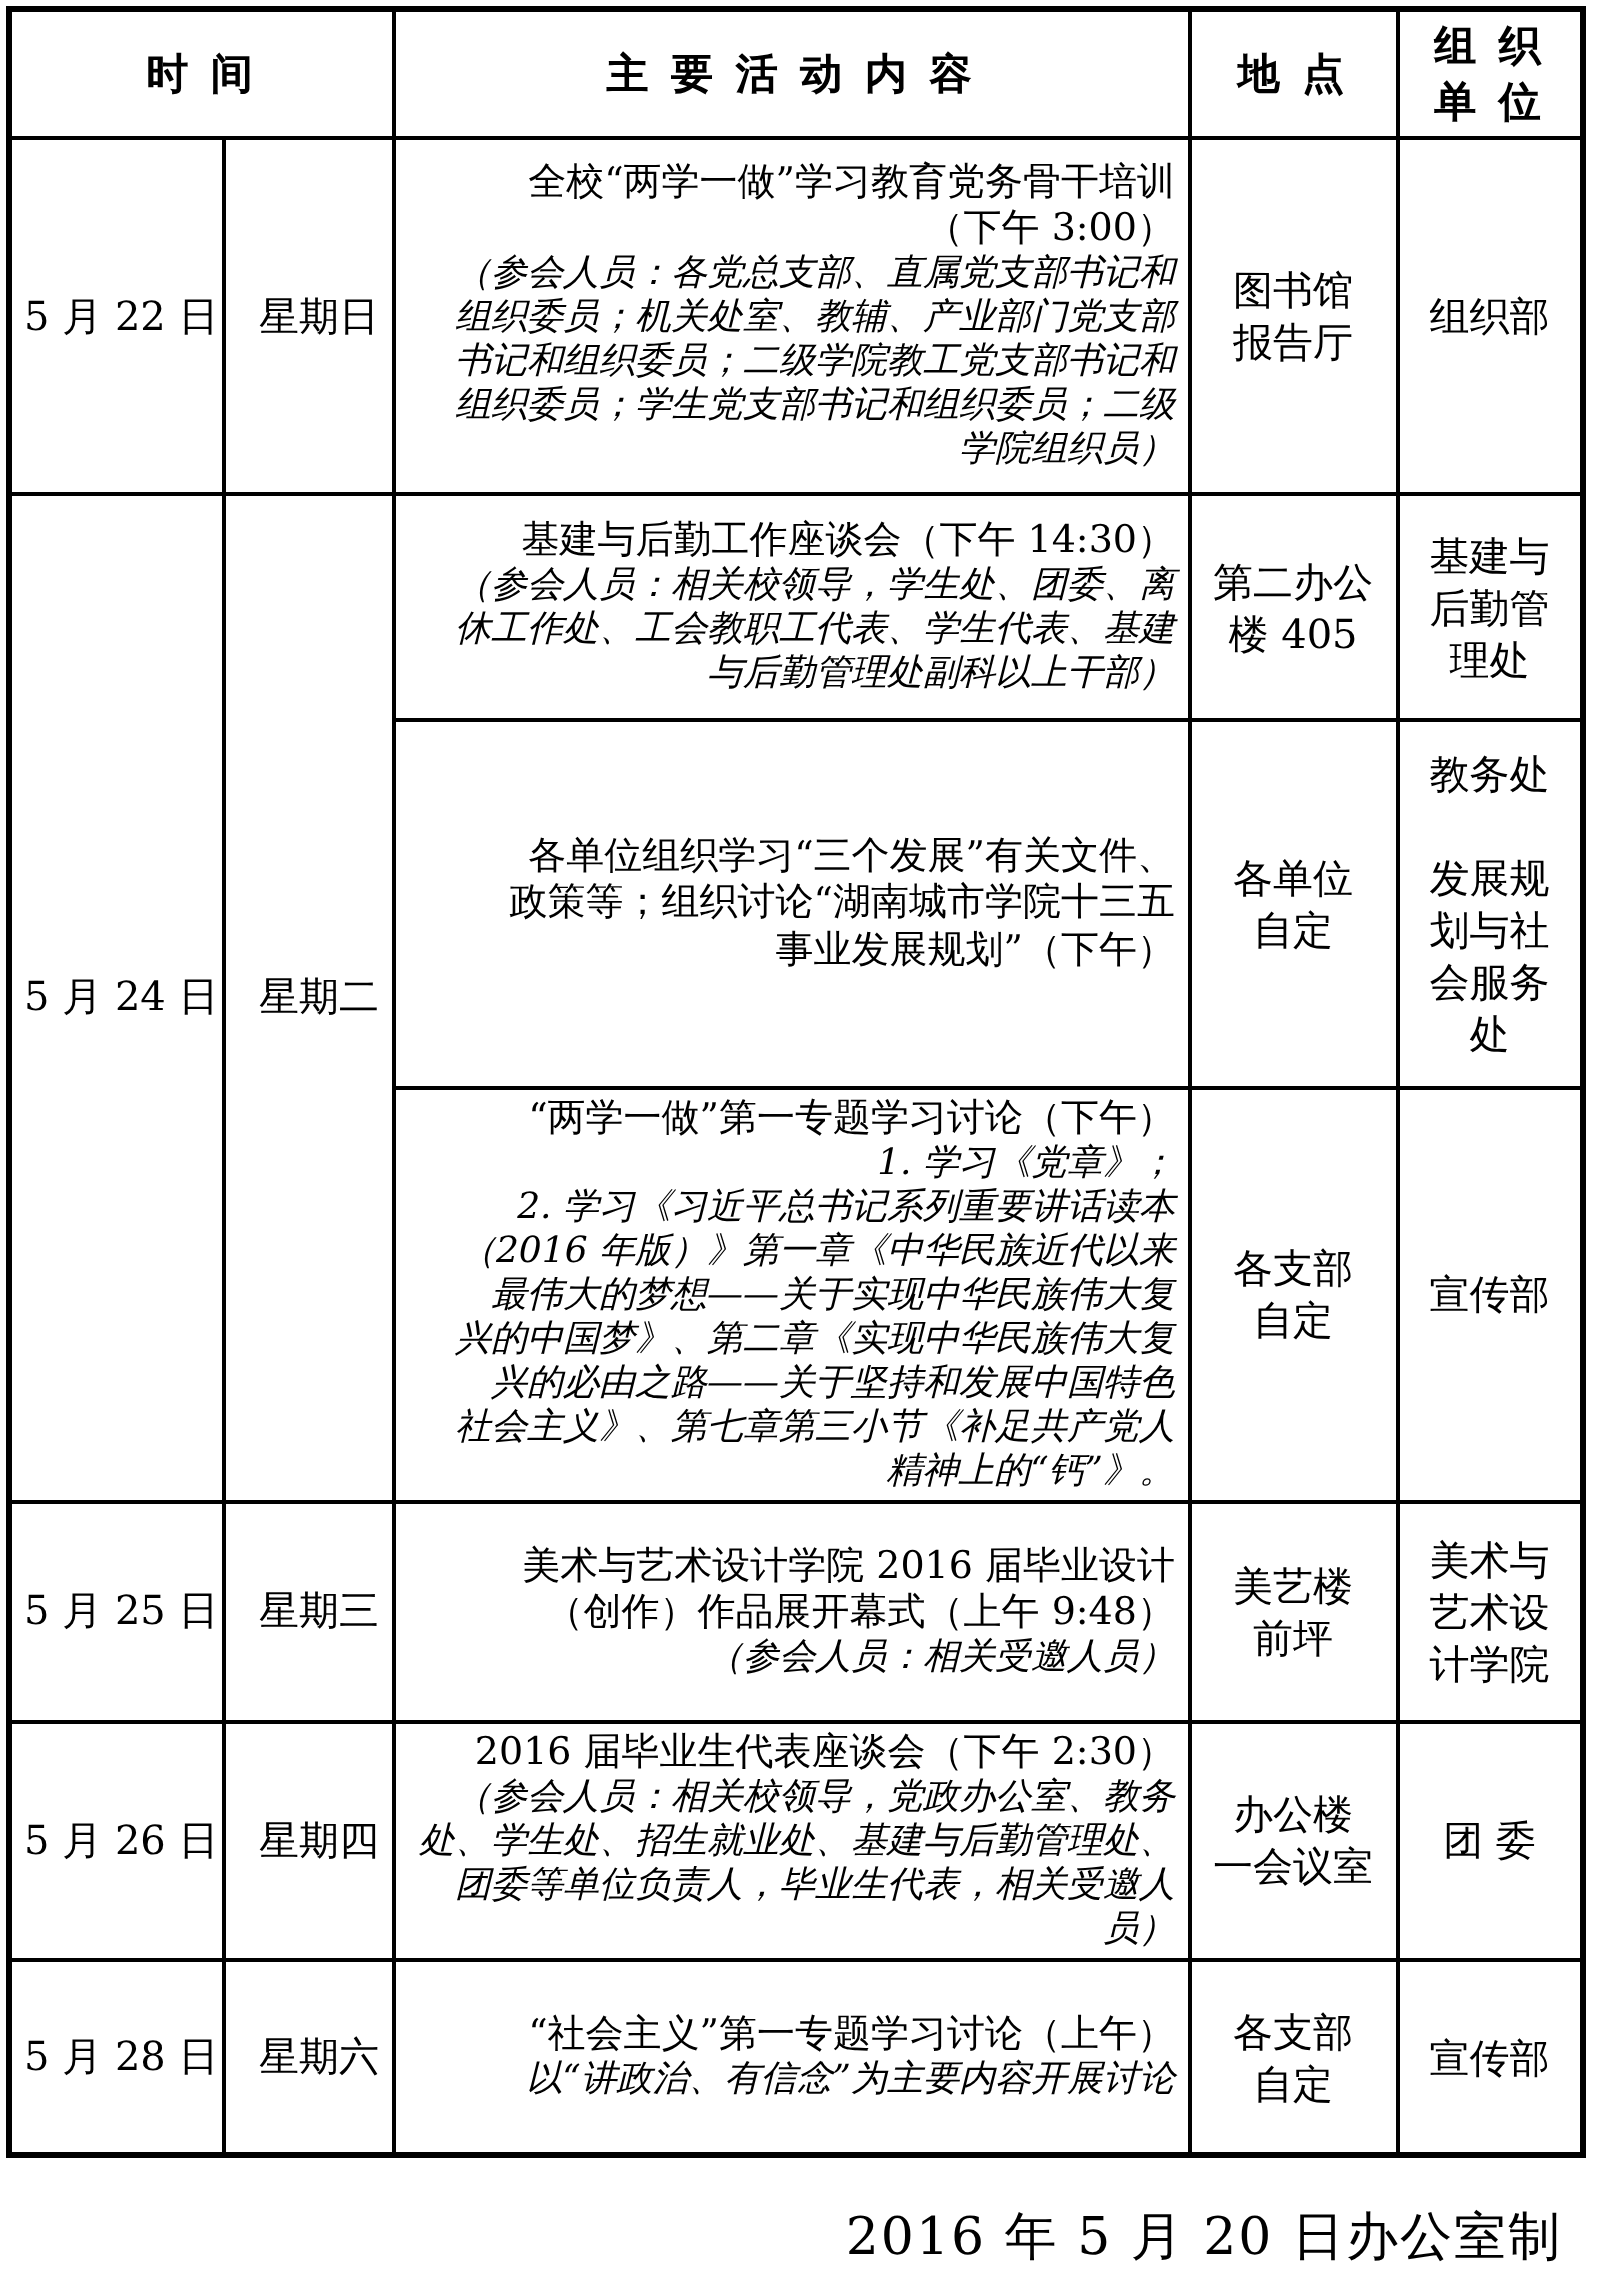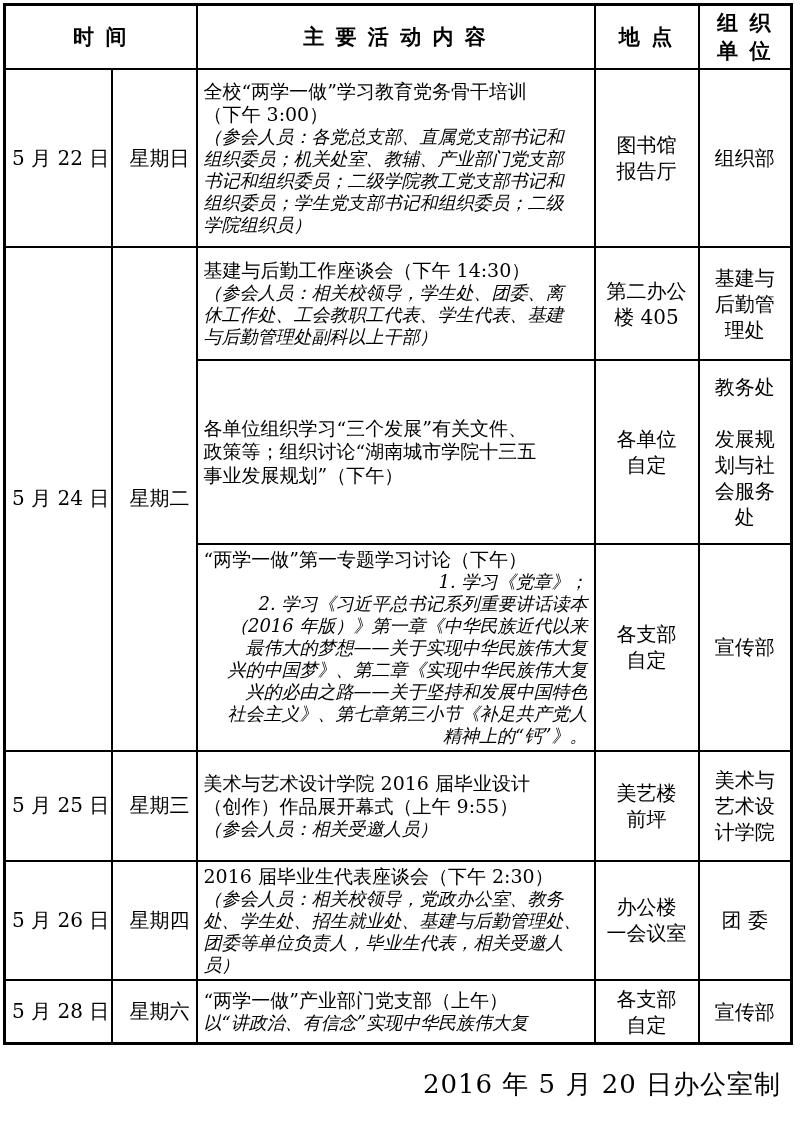--- a/index.html
+++ b/index.html
@@ -40,21 +40,21 @@
   col.c-loc { width: 104px; }
   col.c-org { width: 93px; }
 
   tr.h-head   { height: 62px; }
   tr.h-r1     { height: 178px; }
   tr.h-r2a    { height: 113px; }
   tr.h-r2b    { height: 184px; }
   tr.h-r2c    { height: 201px; }
   tr.h-r3     { height: 110px; }
   tr.h-r4     { height: 116px; }
-  tr.h-r5     { height: 64px; }
+  tr.h-r5     { height: 98px; }
 
   th.head-cell {
     font-family: "DejaVu Sans", "Liberation Sans", sans-serif;
     font-weight: bold;
     font-size: 21px;
     text-align: center;
     white-space: pre-line;
     letter-spacing: 2px;
   }
   td.date-cell, td.week-cell {
@@ -63,21 +63,21 @@
     white-space: nowrap;
   }
   td.content-cell {
     font-size: 19px;
     line-height: 1.22;
     padding: 4px 8px;
   }
   .para {
     white-space: pre-line;
   }
-  .para.c { text-align: left; }
+  .para.c { text-align: right; }
   .para.l { text-align: right; }
   .kai {
     font-style: italic;
     font-size: 18px;
   }
   td.loc-cell, td.org-cell {
     text-align: center;
     font-size: 20px;
     line-height: 1.3;
     white-space: pre-line;
@@ -178,21 +178,21 @@
       <td class="loc-cell">各支部
 自定</td>
       <td class="org-cell">宣传部</td>
     </tr>
 
     <tr class="h-r3">
       <td class="date-cell">5 月 25 日</td>
       <td class="week-cell">星期三</td>
       <td class="content-cell">
         <div class="para c">美术与艺术设计学院 2016 届毕业设计
-（创作）作品展开幕式（上午 9:55）</div>
+（创作）作品展开幕式（上午 9:48）</div>
         <div class="para c kai">（参会人员：相关受邀人员）</div>
       </td>
       <td class="loc-cell">美艺楼
 前坪</td>
       <td class="org-cell">美术与
 艺术设
 计学院</td>
     </tr>
 
     <tr class="h-r4">
@@ -206,22 +206,22 @@
       </td>
       <td class="loc-cell">办公楼
 一会议室</td>
       <td class="org-cell">团  委</td>
     </tr>
 
     <tr class="h-r5">
       <td class="date-cell">5 月 28 日</td>
       <td class="week-cell">星期六</td>
       <td class="content-cell">
-        <div class="para c">“两学一做”产业部门党支部（上午）</div>
-        <div class="para c kai">以“讲政治、有信念”实现中华民族伟大复</div>
+        <div class="para c">“社会主义”第一专题学习讨论（上午）</div>
+        <div class="para c kai">以“讲政治、有信念”为主要内容开展讨论</div>
       </td>
       <td class="loc-cell">各支部
 自定</td>
       <td class="org-cell">宣传部</td>
     </tr>
   </tbody>
     </table>
 
   <div class="footer-note">2016 年 5 月 20 日办公室制</div>
 </div>

